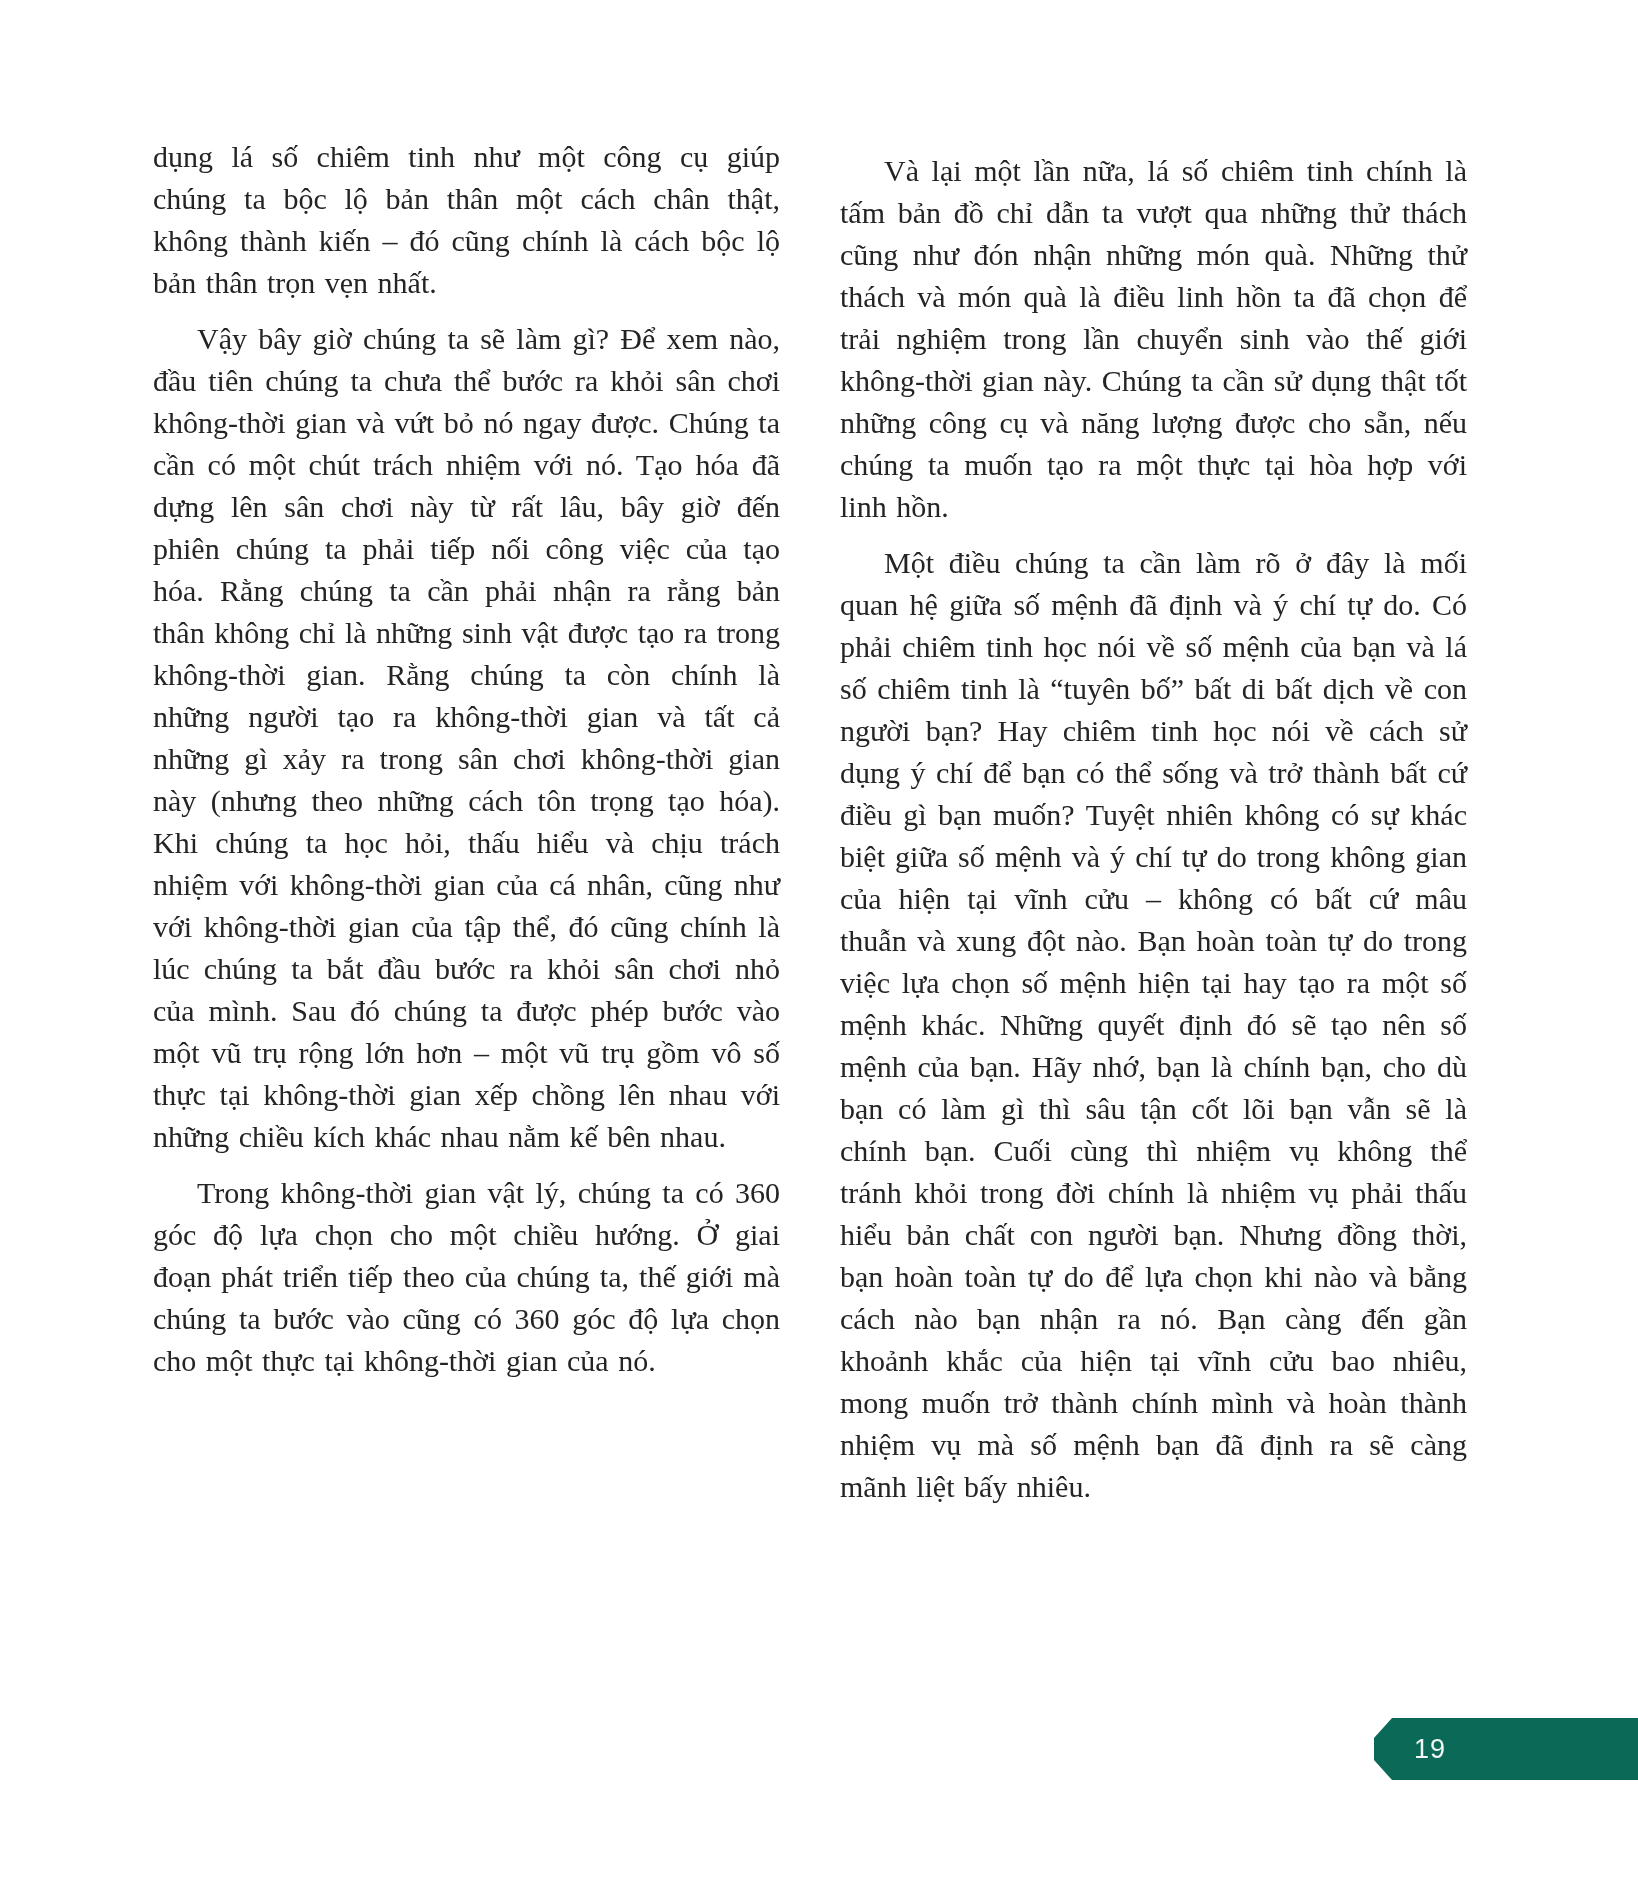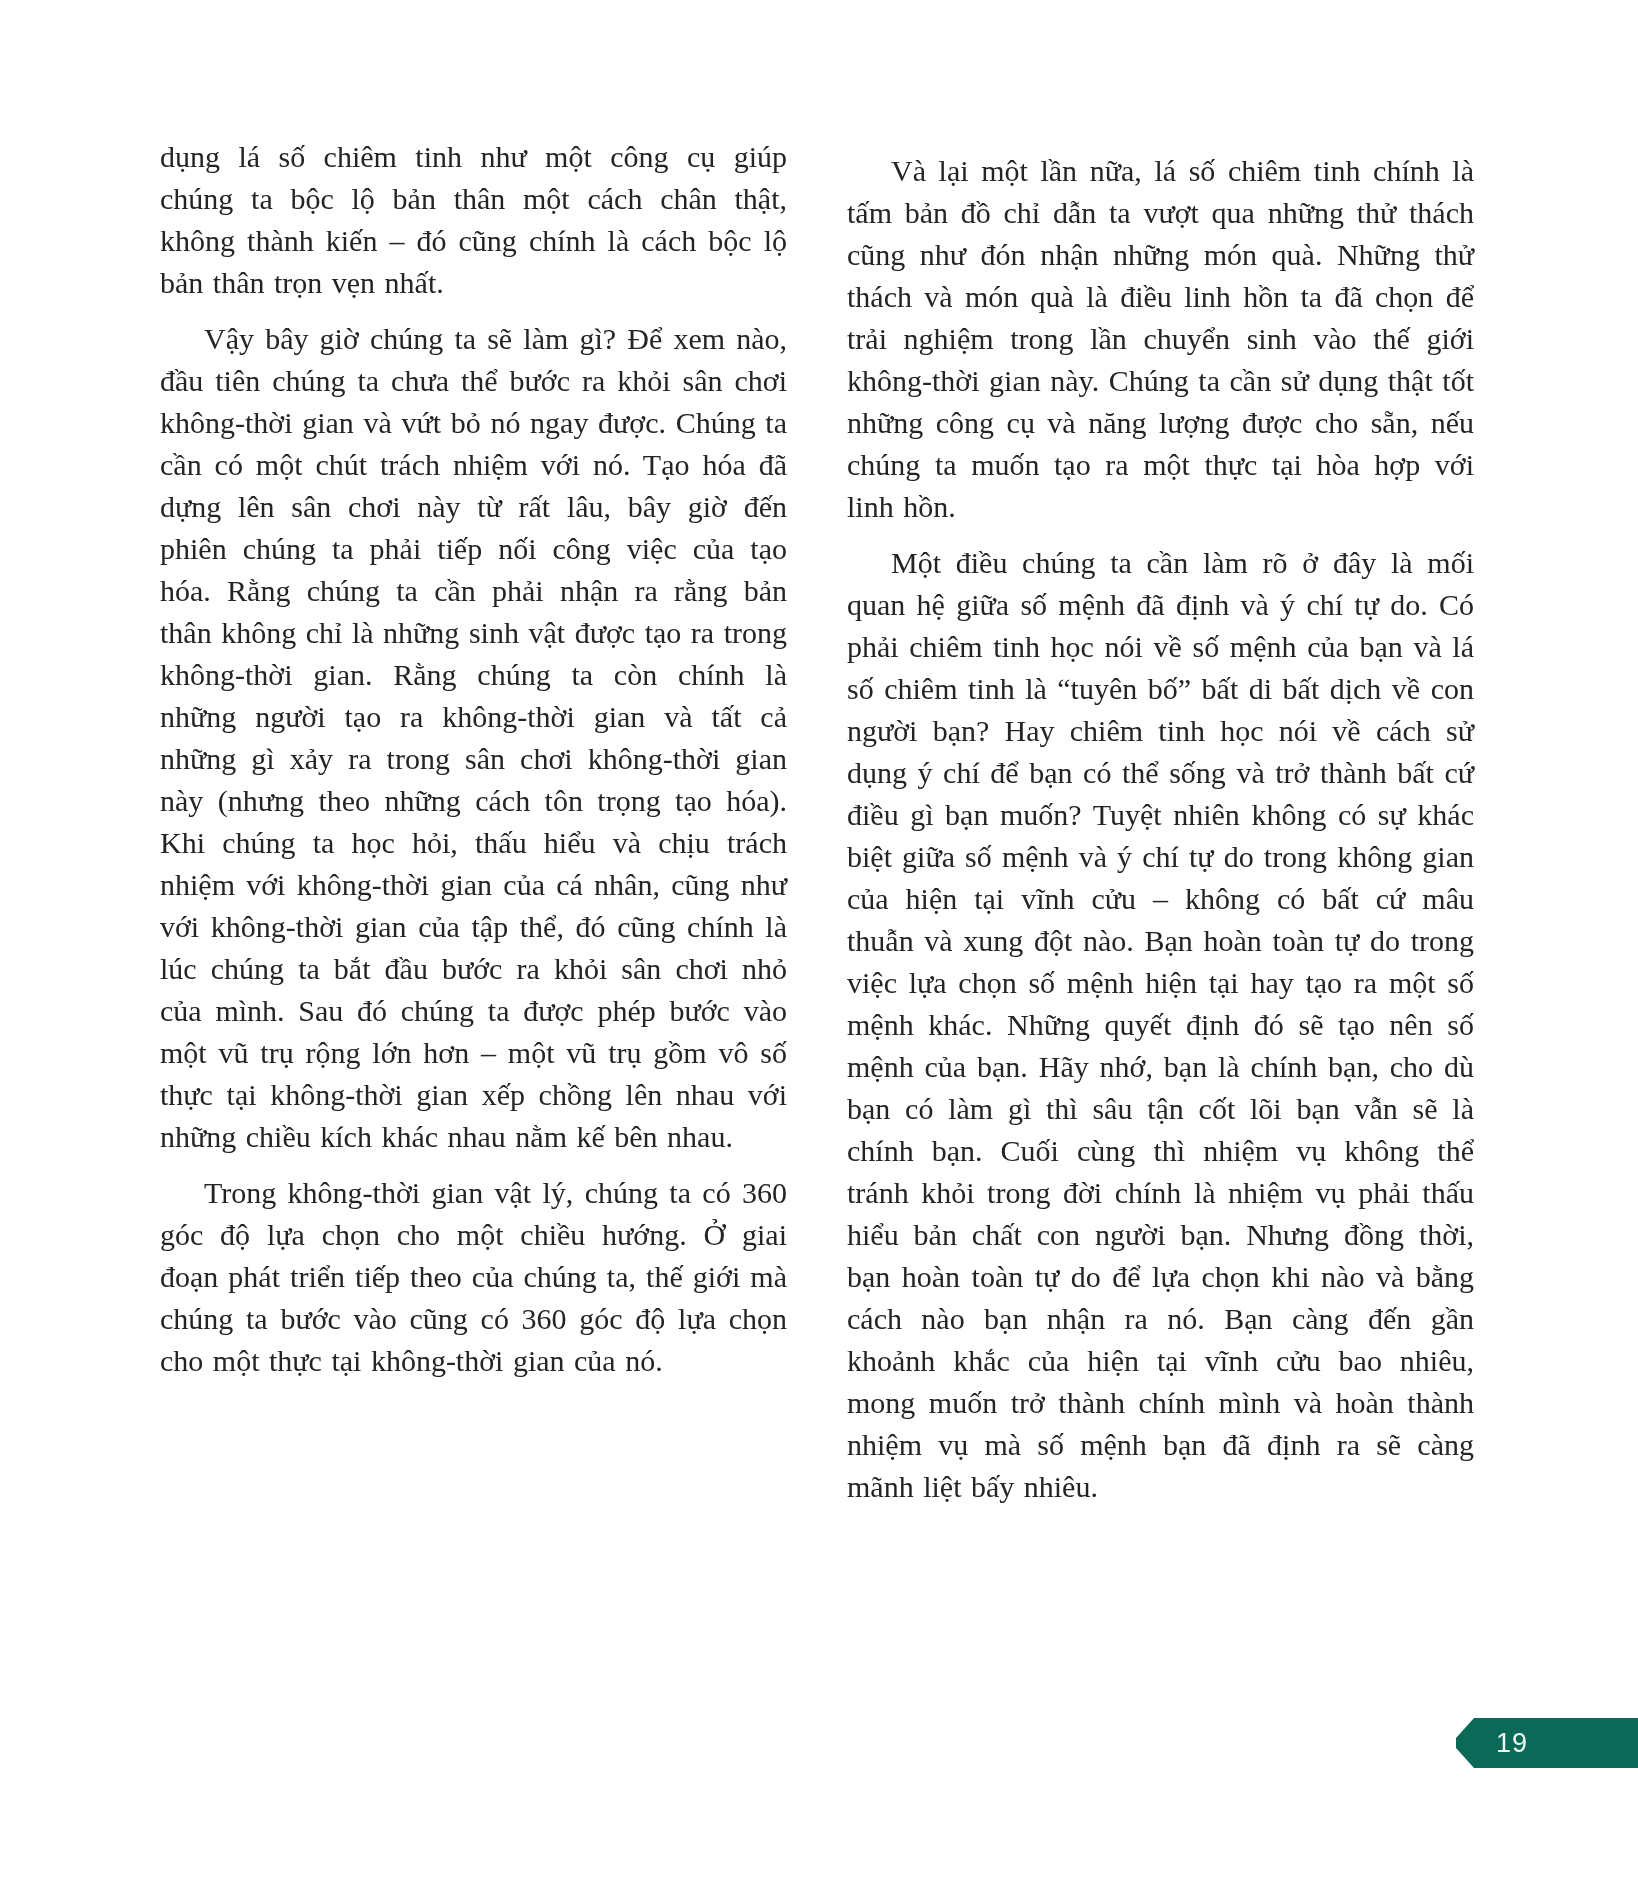--- a/index.html
+++ b/index.html
@@ -12,21 +12,21 @@
     width: 1638px;
     height: 1898px;
     background: #ffffff;
     overflow: hidden;
     font-family: "Liberation Serif", "DejaVu Serif", serif;
     color: #242424;
   }
   .columns {
     position: absolute;
     top: 136px;
-    left: 160px;
+    left: 153px;
     width: 1315px;
     display: flex;
     gap: 60px;
   }
   .column {
     width: 627px;
     font-size: 30px;
     line-height: 42px;
     text-align: justify;
     word-spacing: 2px;
@@ -34,23 +34,23 @@
   .column p {
     margin: 0 0 13px 0;
   }
   .column p.indent {
     text-indent: 44px;
     margin-top: 14px;
   }
   .page-badge {
     position: absolute;
     top: 1718px;
-    left: 1456px;
+    left: 1374px;
     right: 0;
-    height: 50px;
+    height: 62px;
     clip-path: polygon(18px 0, 100% 0, 100% 100%, 18px 100%, 0 calc(100% - 20px), 0 20px);
     display: flex;
     align-items: center;
   }
   .page-number {
     font-family: "Liberation Sans", "DejaVu Sans", sans-serif;
     font-size: 27px;
     letter-spacing: 1px;
     padding-left: 40px;
   }

